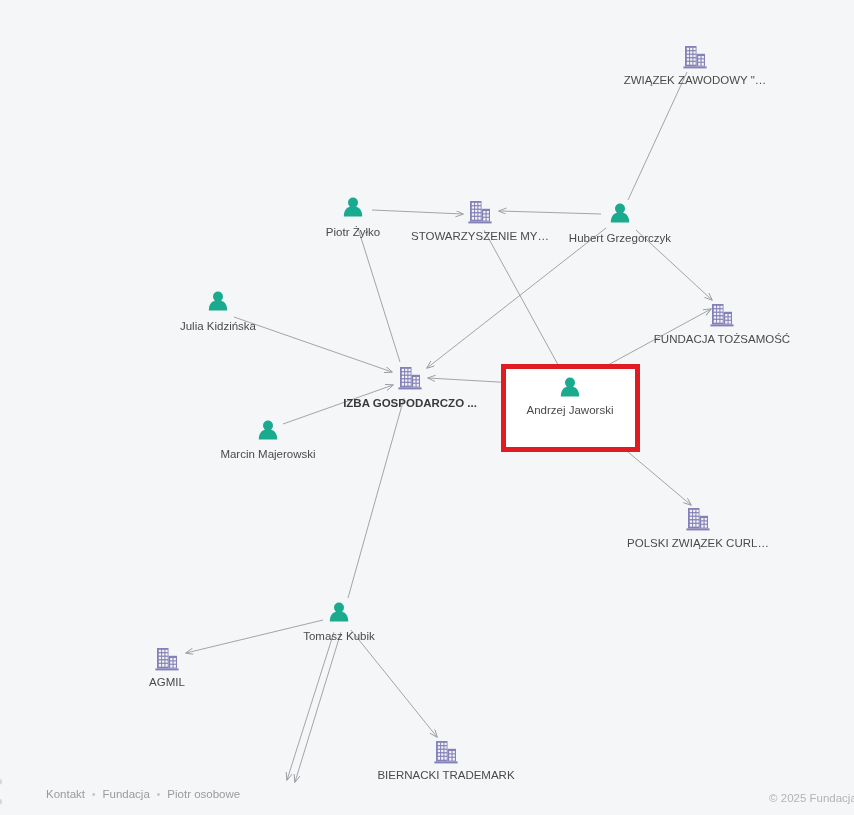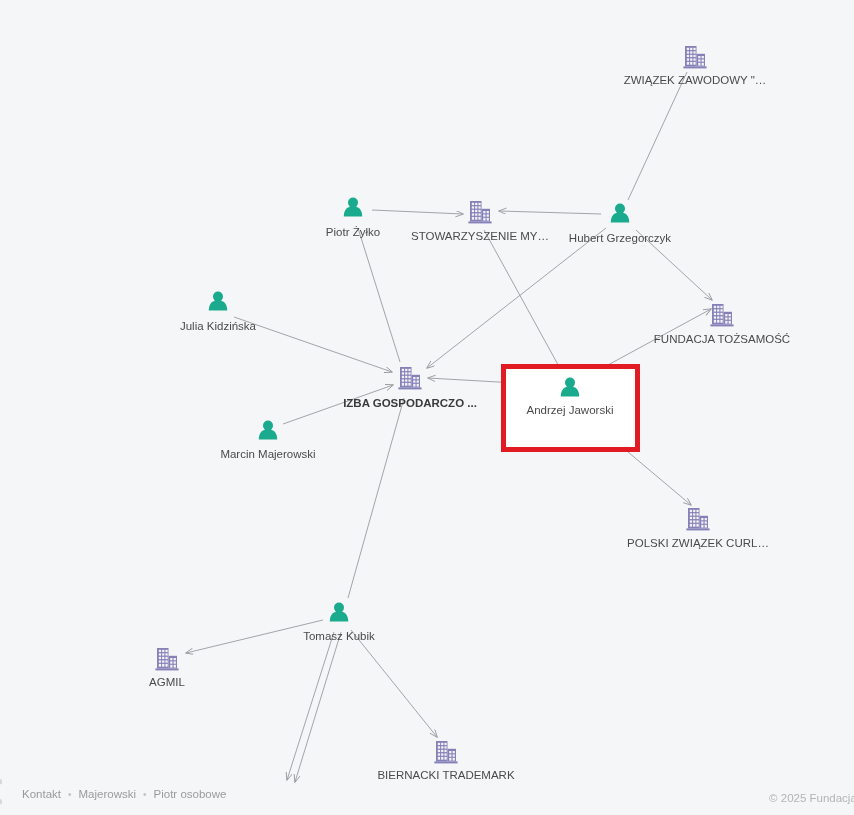--- a/index.html
+++ b/index.html
@@ -52,21 +52,21 @@
     pointer-events: auto;
   }
   #footer-logo {
     position: absolute;
     left: -12px;
     bottom: 2px;
     width: 34px;
     height: 38px;
   }
   #footer-links {
-    margin-left: 22px;
+    margin-left: 46px;
     display: flex;
     align-items: center;
     gap: 7px;
     font-size: 11.5px;
     color: #9b9b9b;
   }
   #footer-links a {
     color: #9b9b9b;
     text-decoration: none;
   }
@@ -241,20 +241,20 @@
   <div id="site-footer">
     <svg id="footer-logo" viewBox="0 0 34 38">
       <rect x="-4" y="4" width="18" height="5.5" rx="2" fill="#d8d8d8"></rect>
       <rect x="-4" y="14" width="14" height="5.5" rx="2" fill="#d8d8d8"></rect>
       <rect x="-4" y="24" width="18" height="5.5" rx="2" fill="#d8d8d8"></rect>
       <rect x="-8" y="4" width="6" height="25.5" rx="2" fill="#d8d8d8"></rect>
     </svg>
     <div id="footer-links">
       <a href="#">Kontakt</a>
       <span class="footer-sep">•</span>
-      <a href="#">Majerowski</a>
+      <a href="#">Fundacja</a>
       <span class="footer-sep">•</span>
       <a href="#">Piotr osobowe</a>
     </div>
     <div id="footer-copy">© 2025 Fundacja Mo</div>
   </div>
 
 </div>
 
 </body></html>

